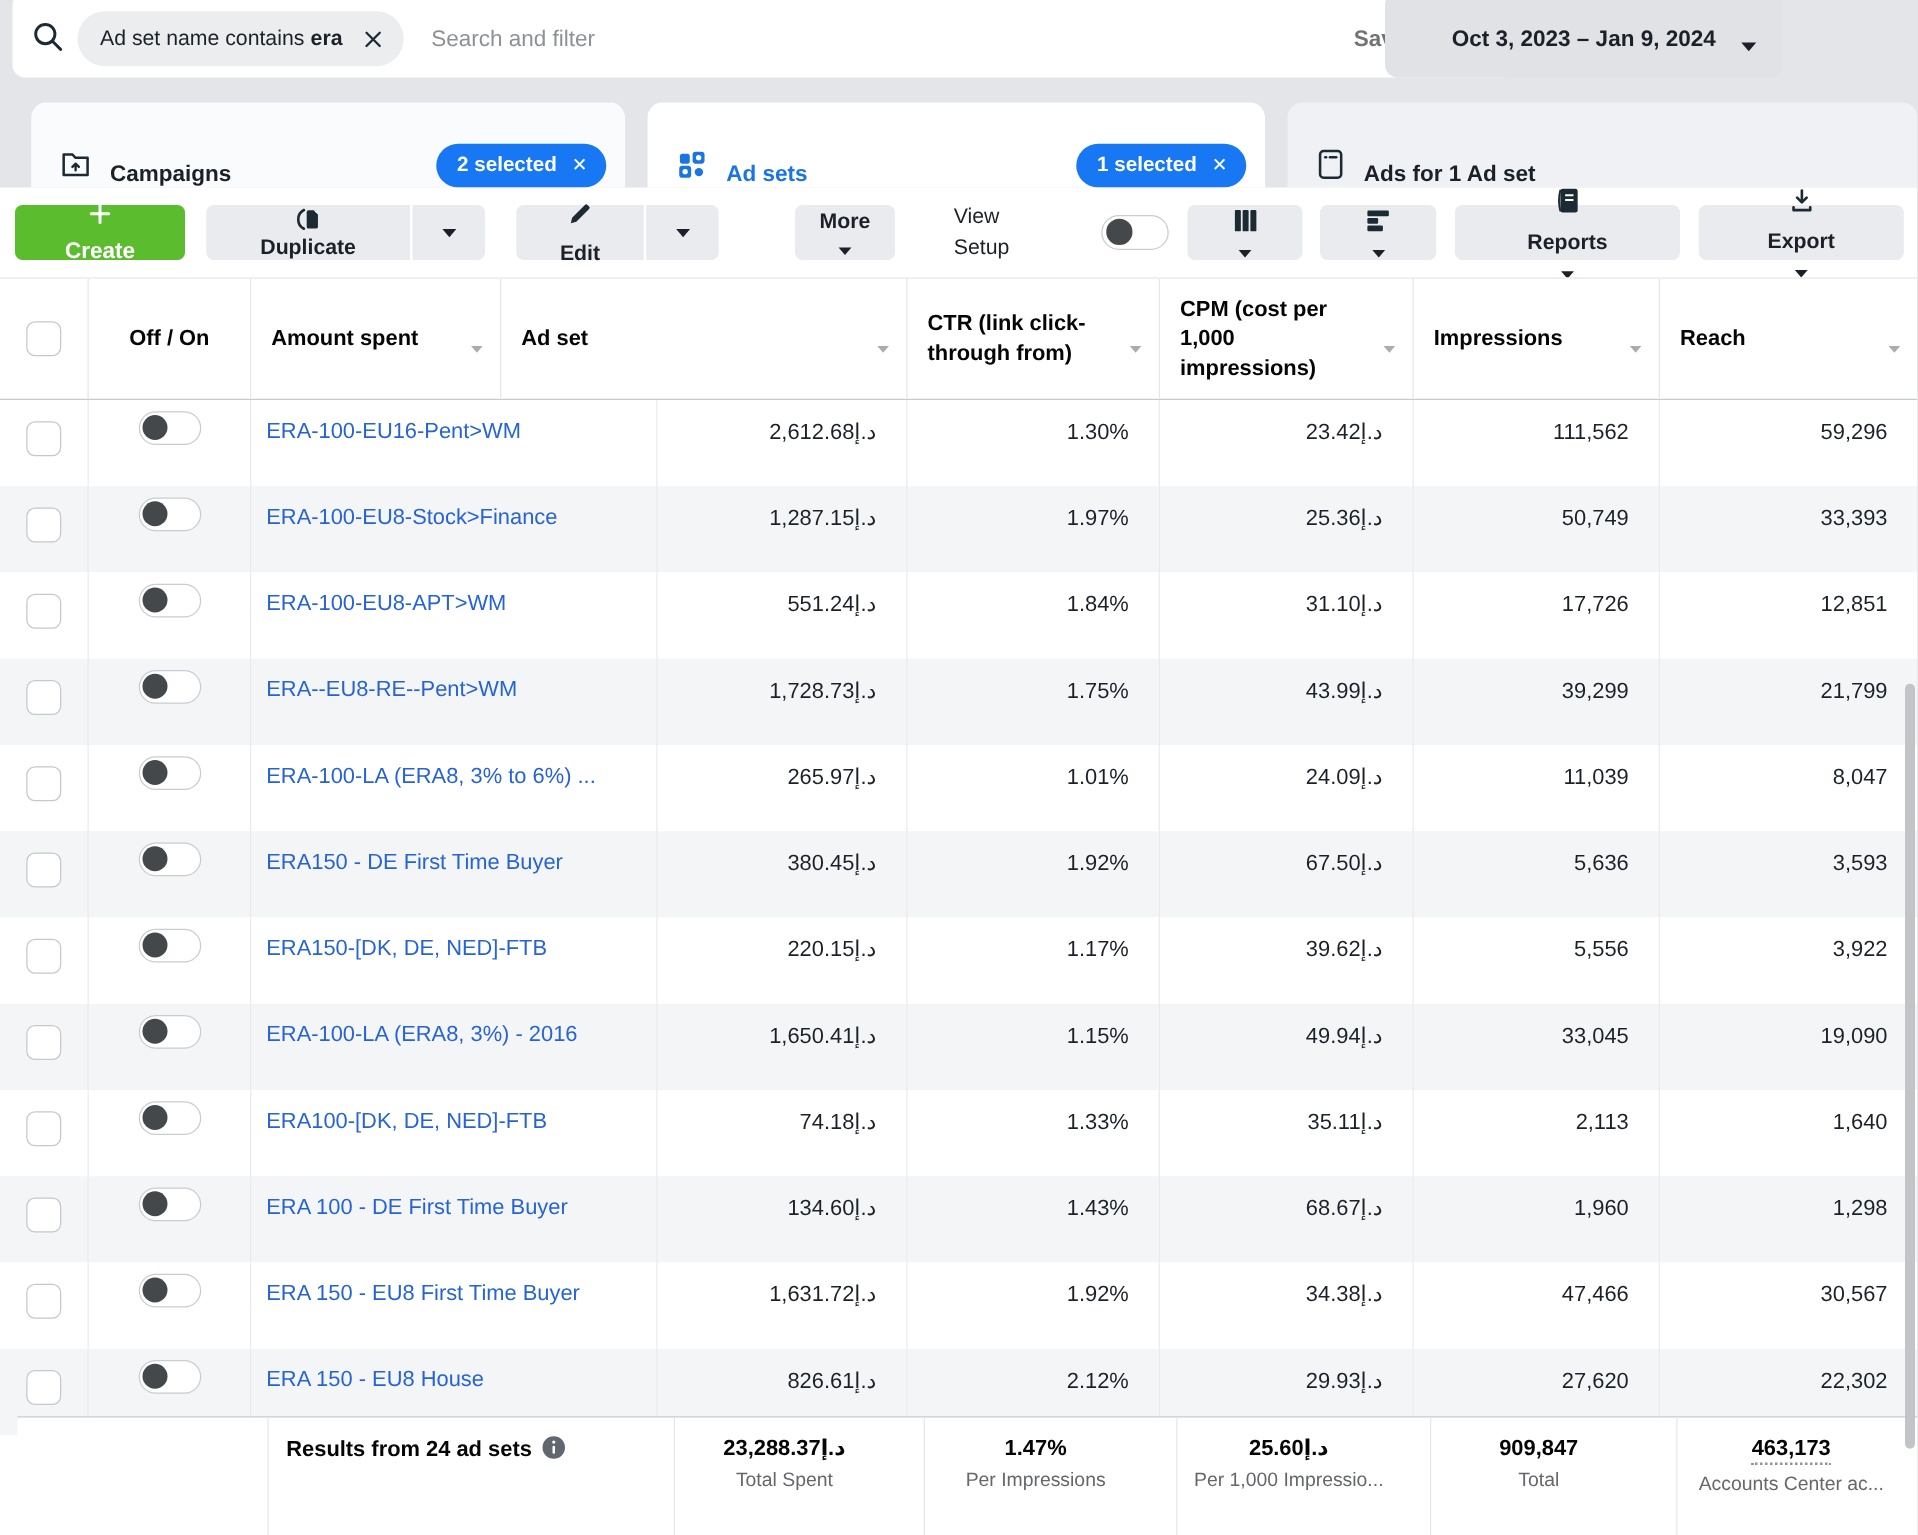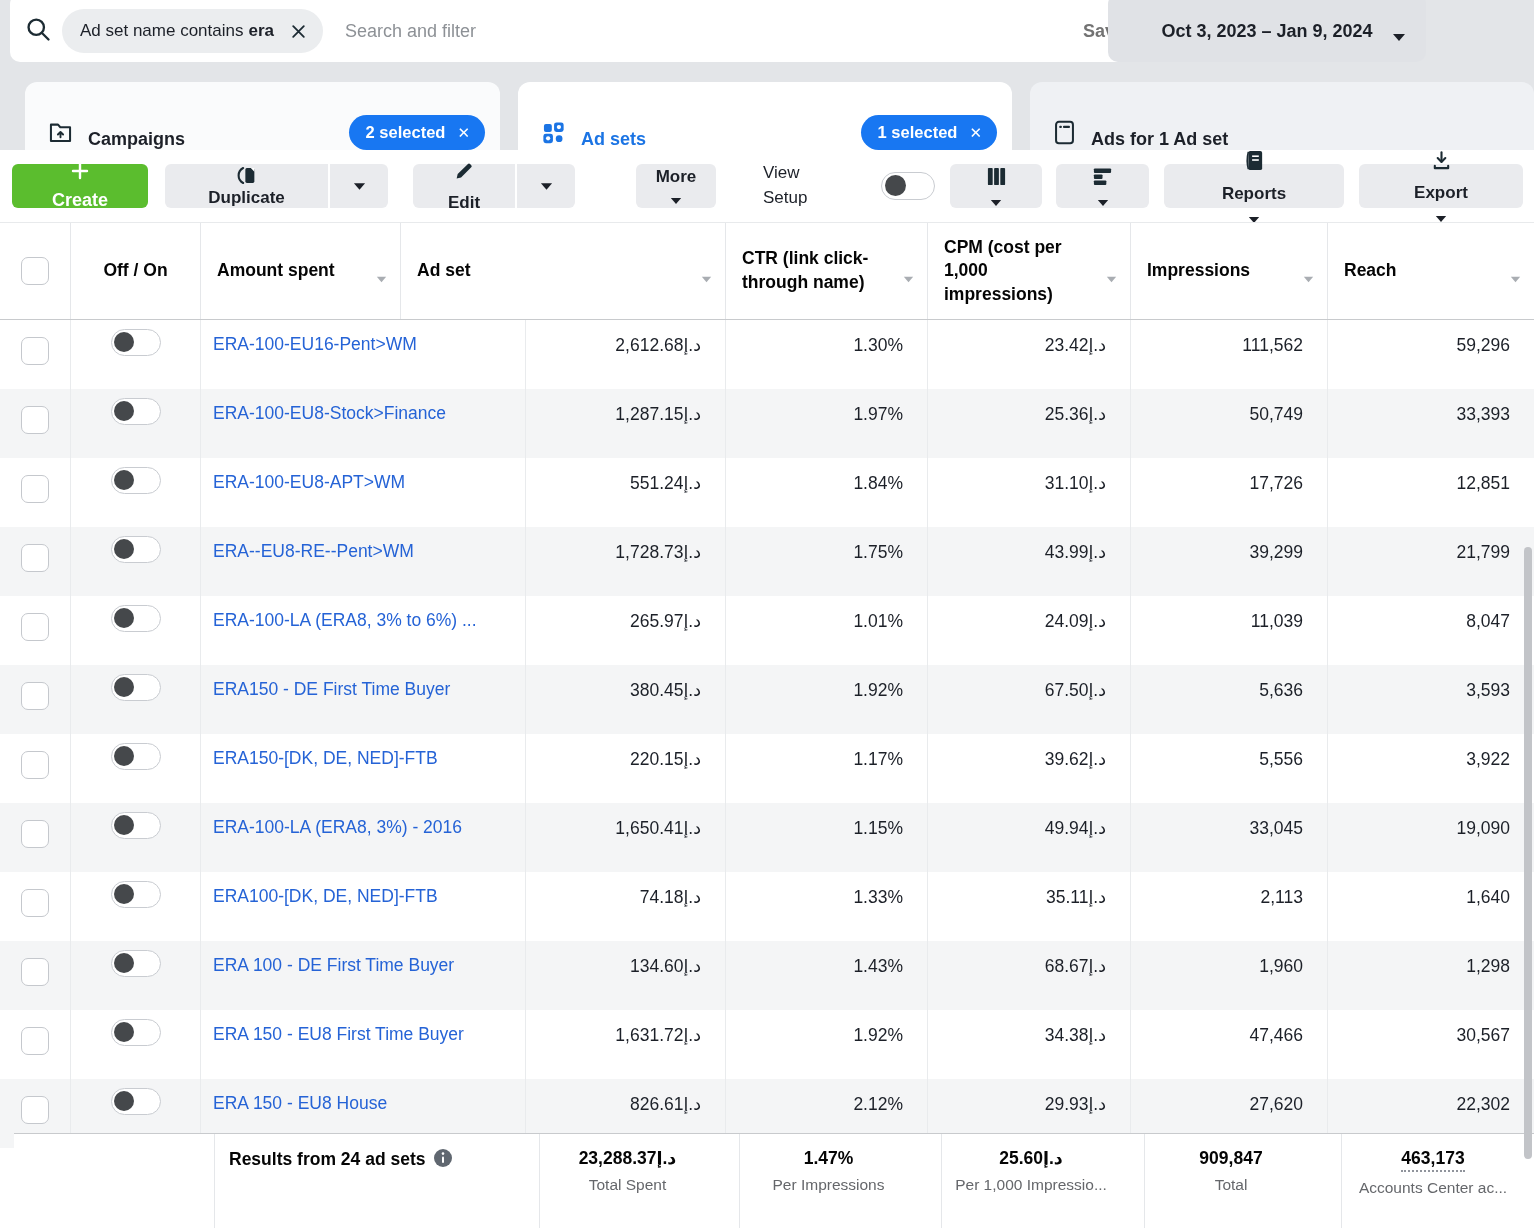--- a/index.html
+++ b/index.html
@@ -272,21 +272,21 @@
               <path d="M1 1 L13 1 L7 8 Z" fill="#a9adb2"></path>
             </svg></span>
         </div>
       <div class="cell c3 hcol-border">
           <span>Ad set</span>
         <span class="sortcaret"><svg width="11" height="7" viewBox="0 0 14 9">
               <path d="M1 1 L13 1 L7 8 Z" fill="#a9adb2"></path>
             </svg></span>
         </div>
       <div class="cell c5 hcol-border" style="padding-right:38px;">
-          <span>CTR (link click-through name)</span>
+          <span>CTR (link click-through from)</span>
         <span class="sortcaret"><svg width="11" height="7" viewBox="0 0 14 9">
               <path d="M1 1 L13 1 L7 8 Z" fill="#a9adb2"></path>
             </svg></span>
         </div>
       <div class="cell c6 hcol-border" style="padding-right:40px;">
           <span>CPM (cost per 1,000 impressions)</span>
         <span class="sortcaret"><svg width="11" height="7" viewBox="0 0 14 9">
               <path d="M1 1 L13 1 L7 8 Z" fill="#a9adb2"></path>
             </svg></span>
         </div>

